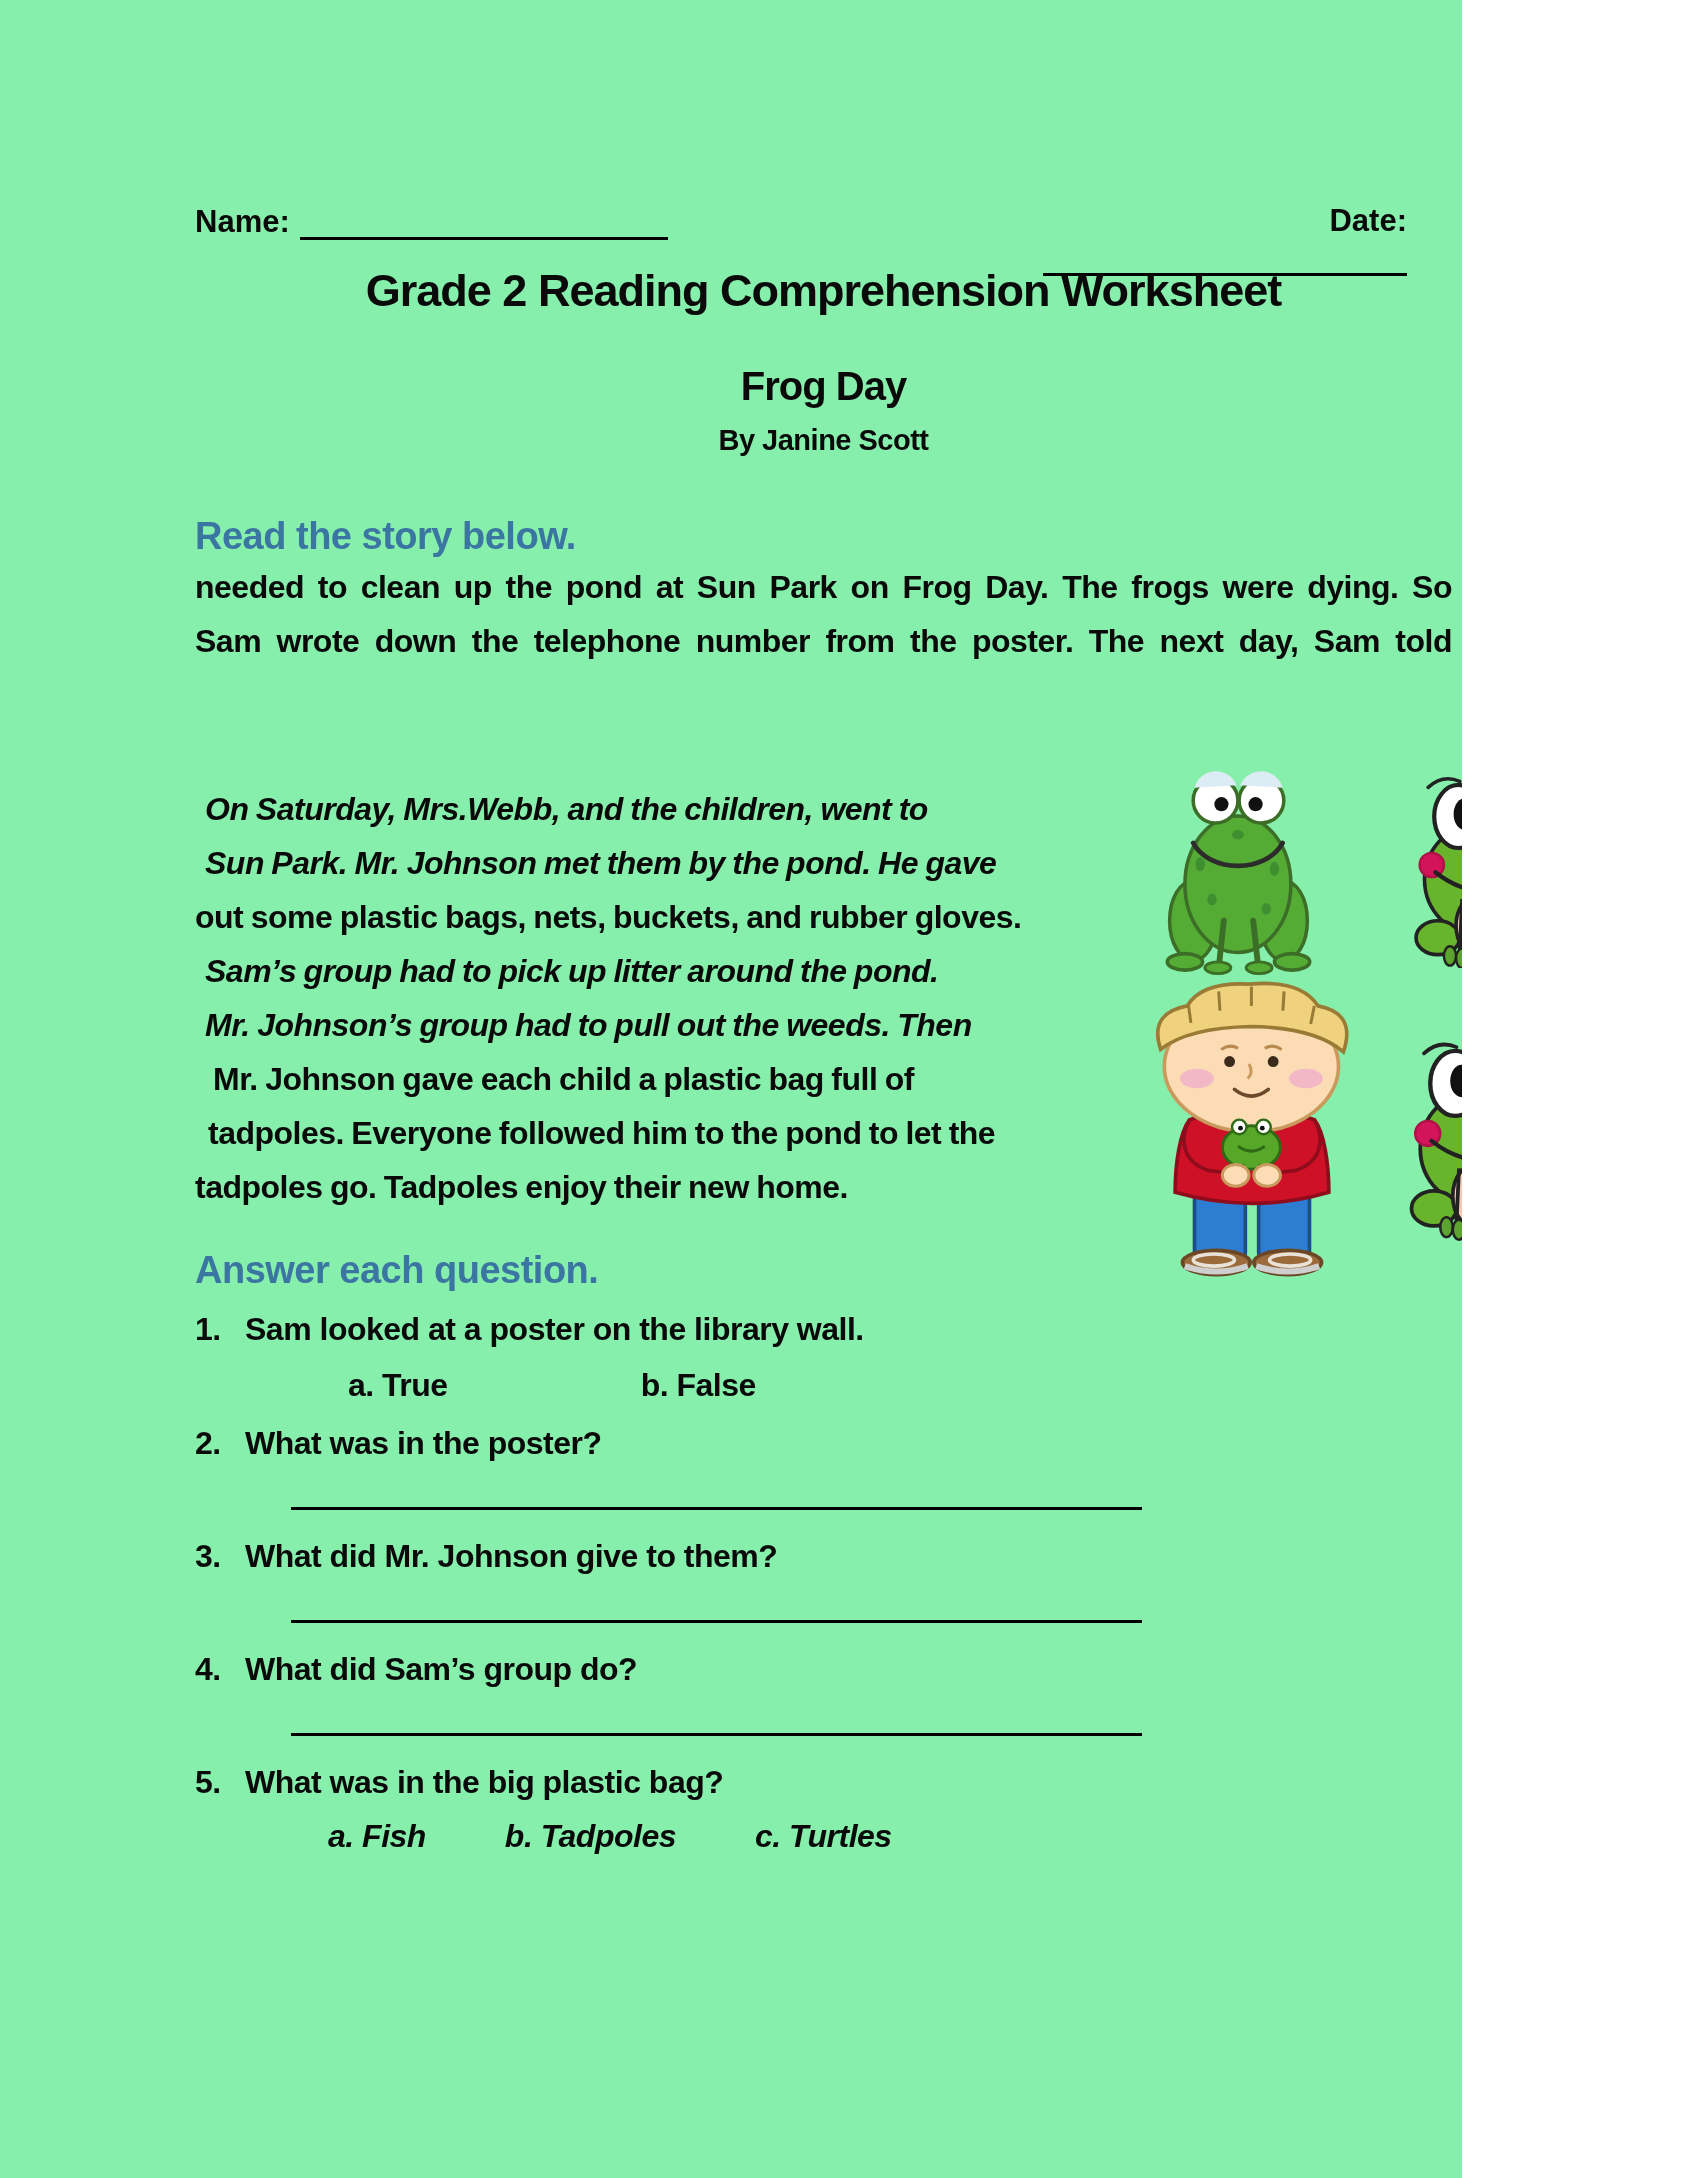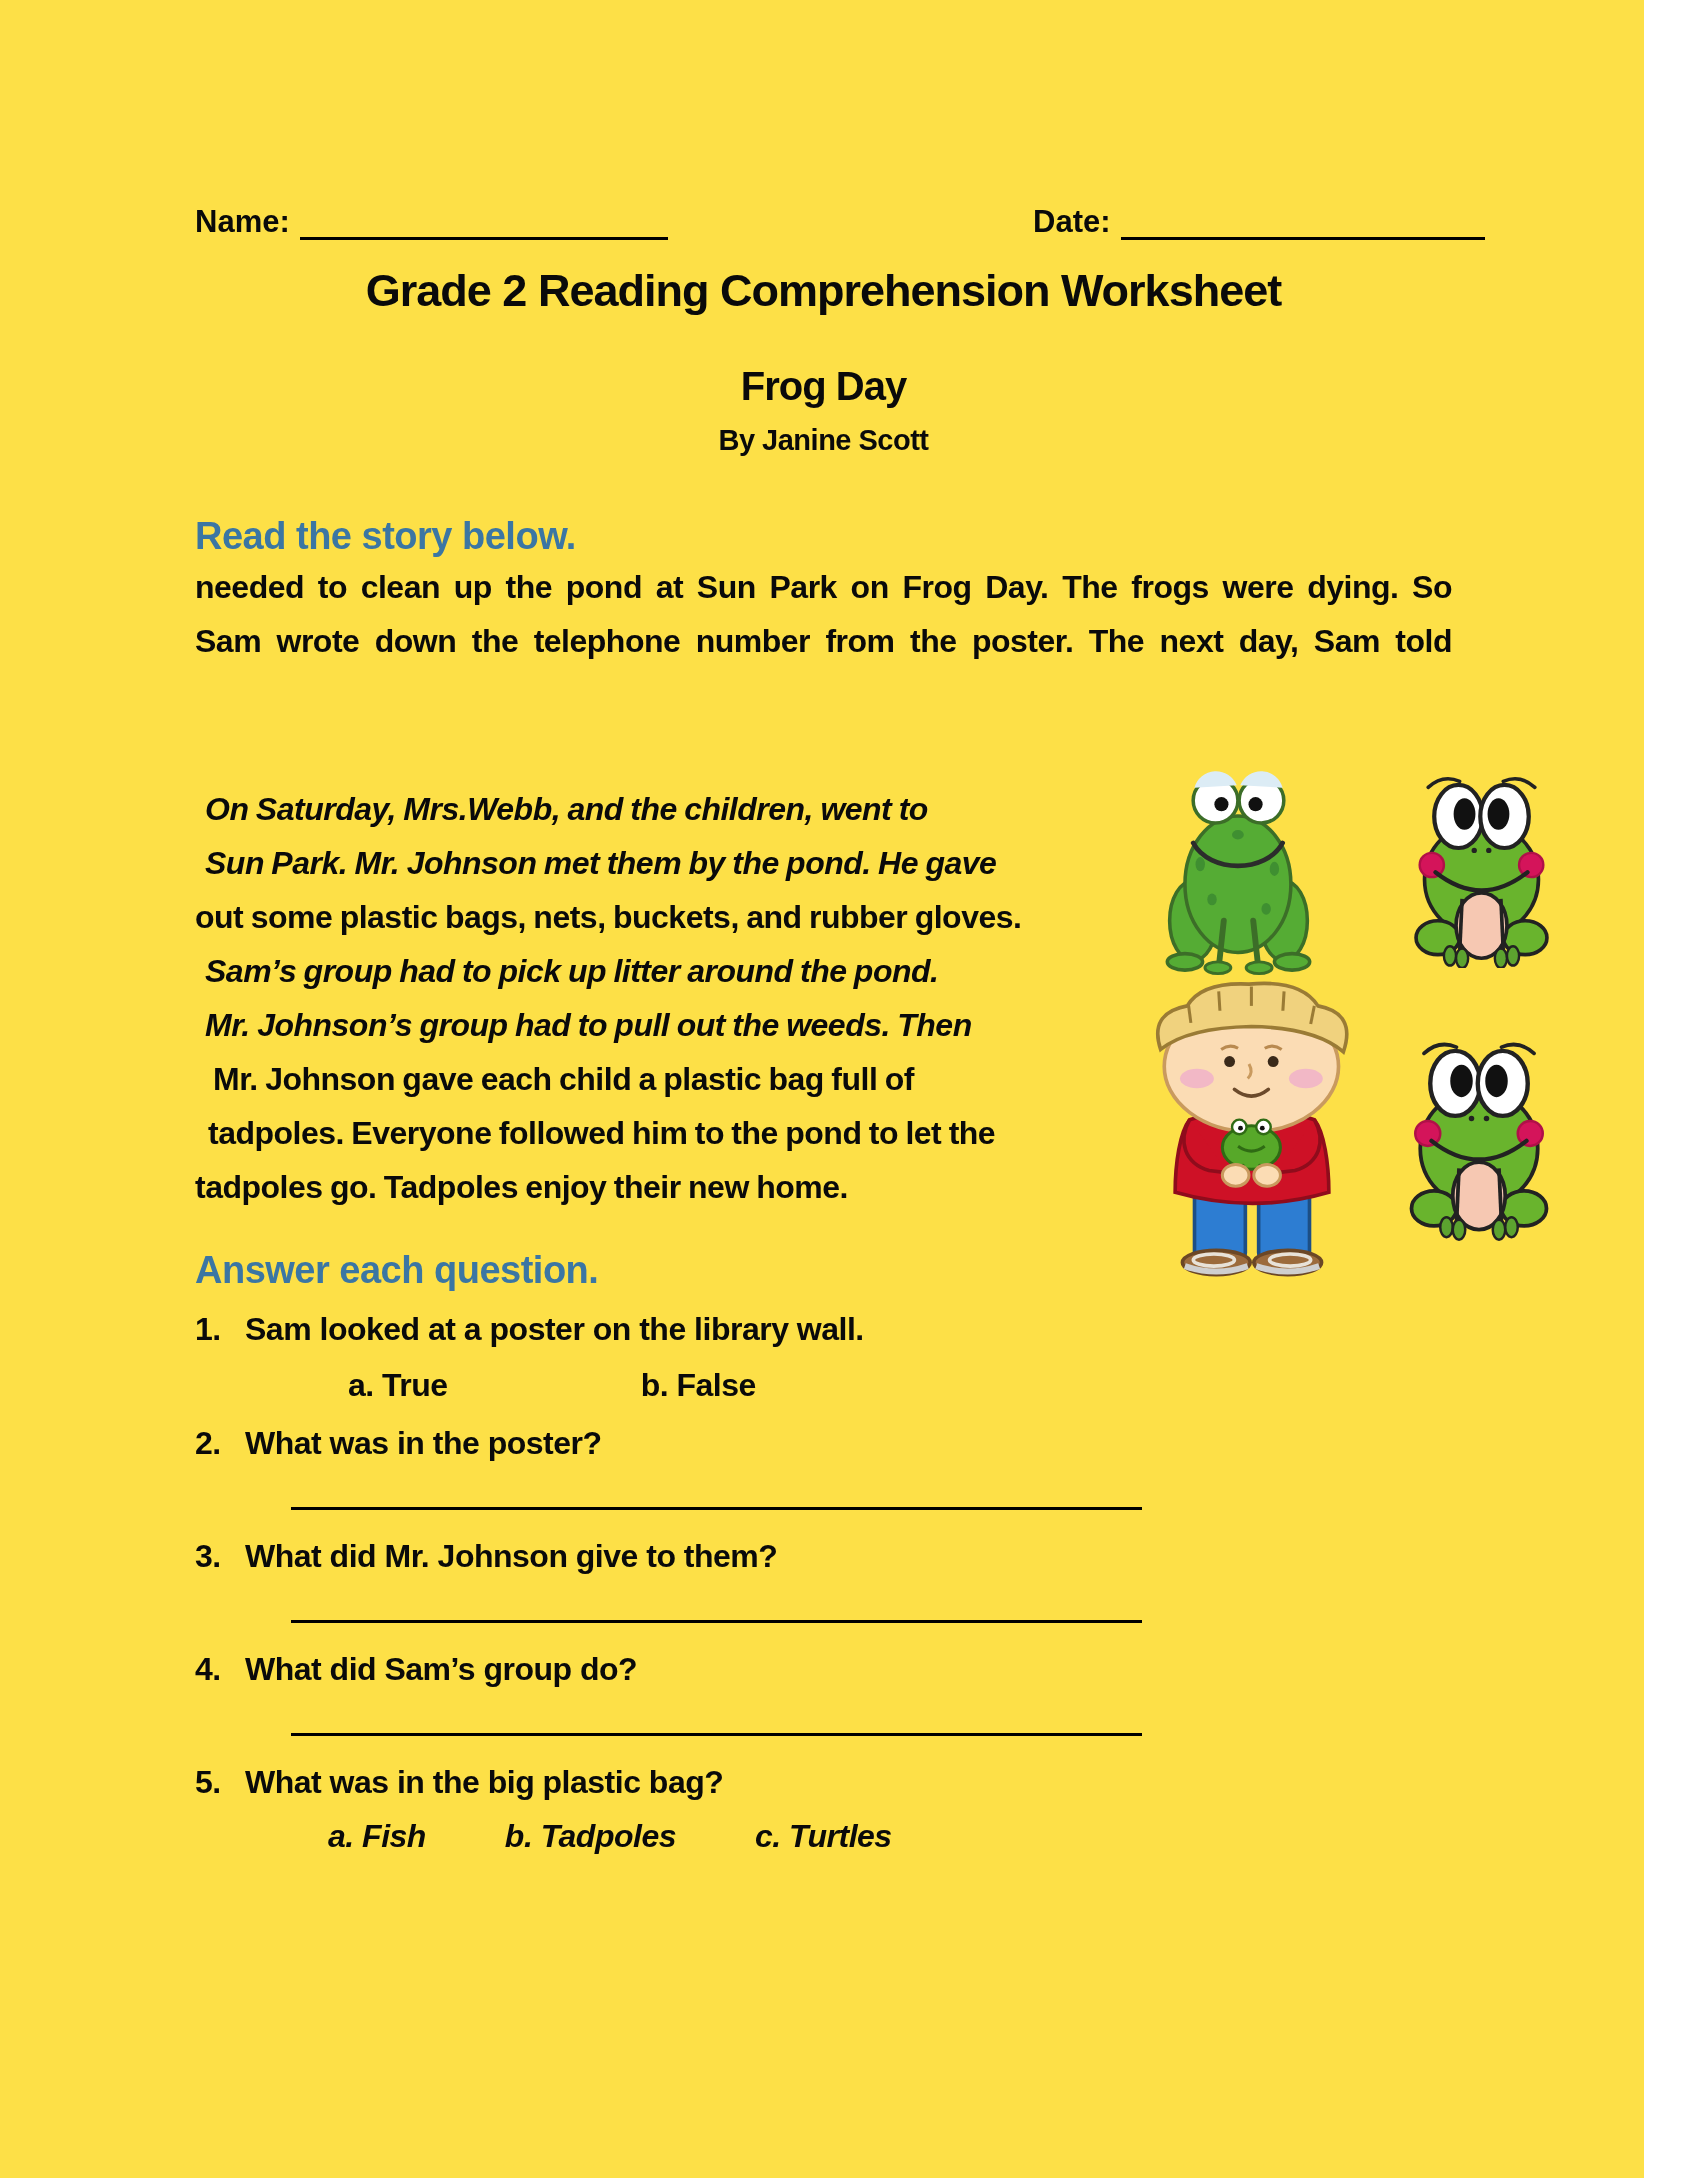--- a/index.html
+++ b/index.html
@@ -1,22 +1,22 @@
 <!DOCTYPE html>
 <html><head>
 <meta charset="utf-8">
 <style>
   html,body{margin:0;padding:0;background:#fff;}
-  .page{position:relative;width:1644px;height:2178px;background:#fde047;overflow:hidden;
+  .page{position:relative;width:1462px;height:2178px;background:#86efac;overflow:hidden;
         font-family:"Liberation Sans",sans-serif;font-weight:bold;color:#0a0a0a;}
 
   
   .hdr-block{position:absolute;top:203px;font-size:31px;display:flex;align-items:flex-end;}
   .hdr-name{left:195px;}
-  .hdr-date{left:1033px;}
+  .hdr-date{left:1033px;flex-direction:column;}
   .fill-line{display:inline-block;height:34px;border-bottom:3px solid #000;margin-left:10px;}
   .fill-name{width:368px;}
   .fill-date{width:364px;}
 
   
   .main-title{position:absolute;top:265px;left:195px;width:1257px;text-align:center;
               font-size:45px;letter-spacing:-1px;}
   .story-title{position:absolute;top:364px;left:195px;width:1257px;text-align:center;
                font-size:40px;letter-spacing:-1px;}
   .byline{position:absolute;top:424px;left:195px;width:1257px;text-align:center;

